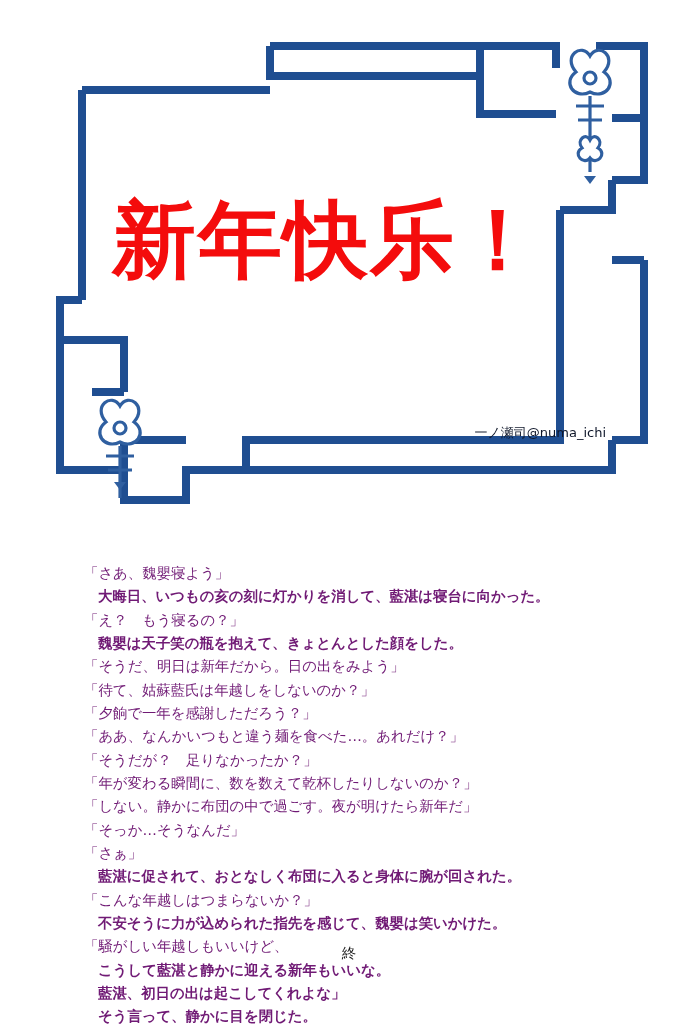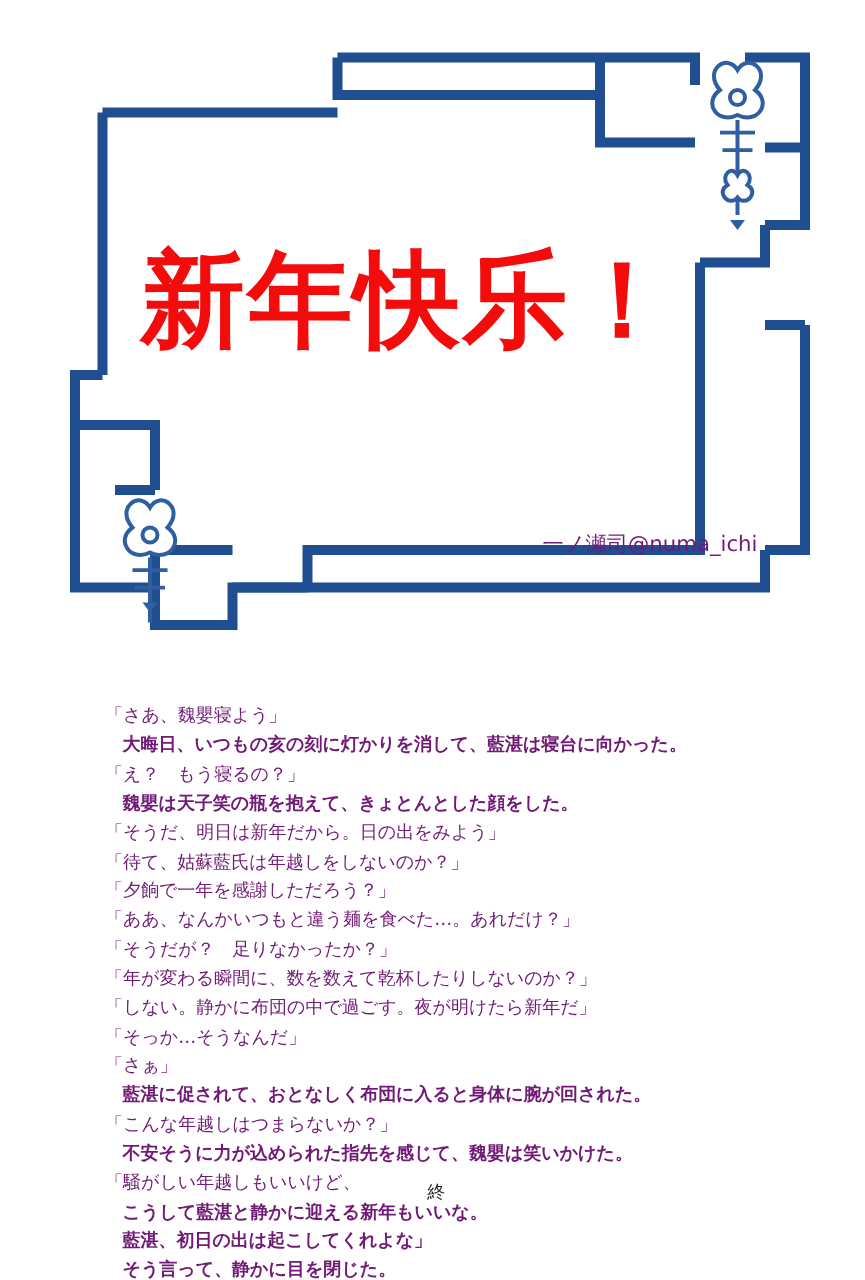--- a/index.html
+++ b/index.html
@@ -43,22 +43,22 @@
     letter-spacing: 2px;
     line-height: 1.05;
     white-space: nowrap;
   }
 
   
   #credit {
     position: absolute;
     right: 86px;
     top: 424px;
-    font-size: 17px;
-    color: #701a75;
+    font-size: 13px;
+    color: #0f172a;
     white-space: nowrap;
   }
 
   
   #story {
     position: absolute;
     left: 84px;
     top: 562px;
     width: 530px;
     font-size: 14.4px;

